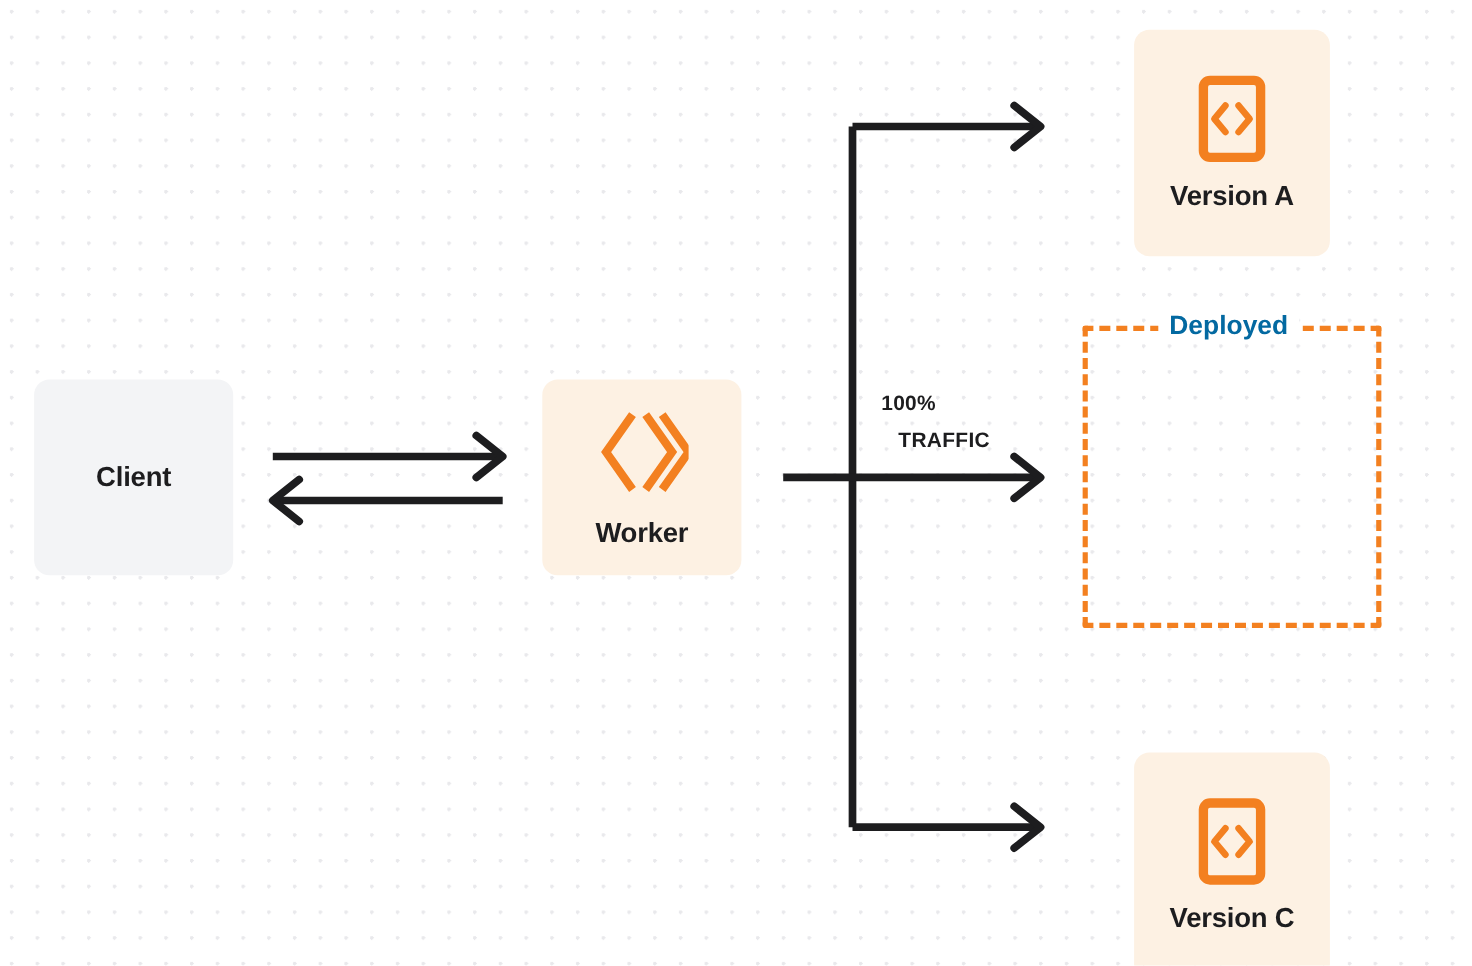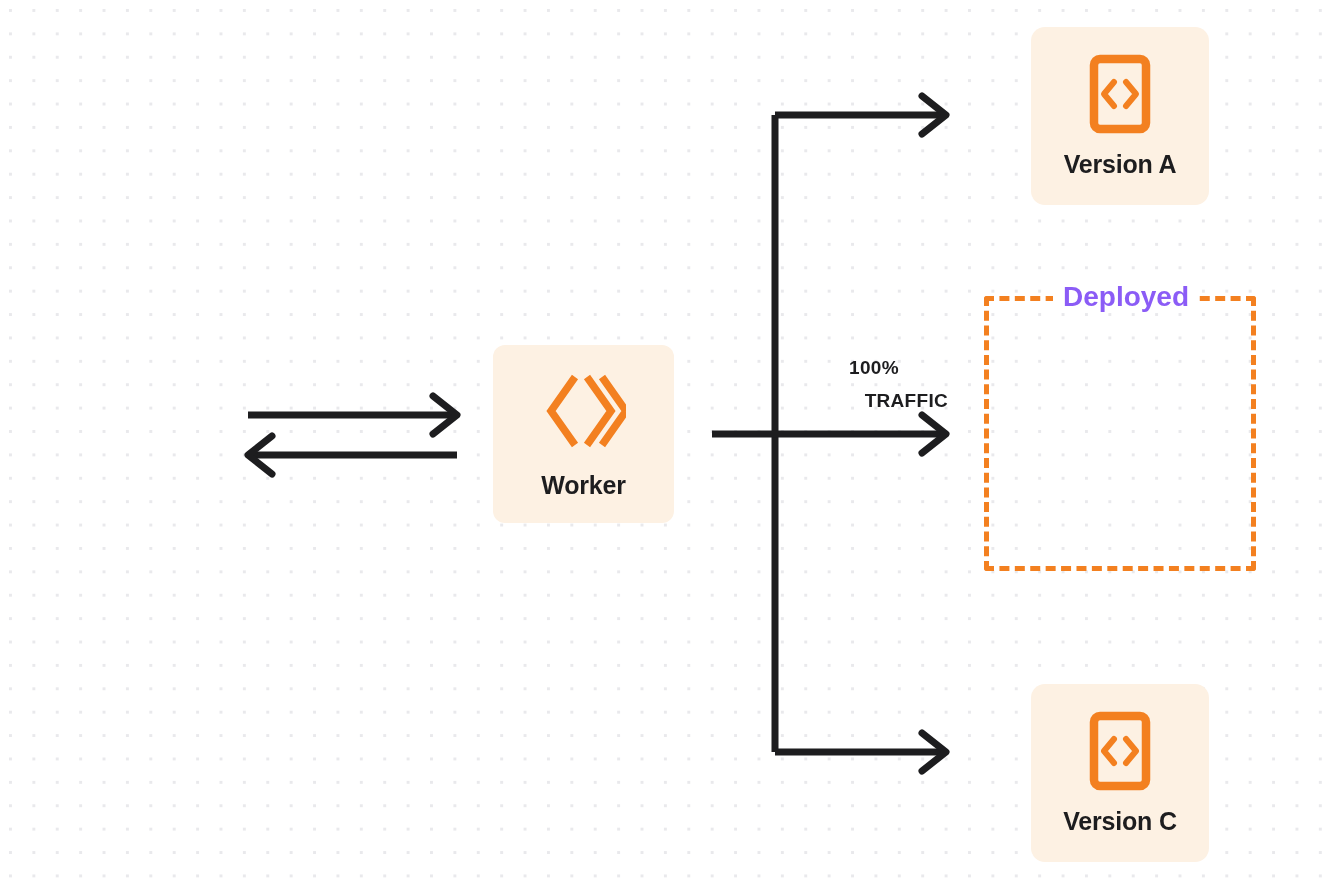--- a/index.html
+++ b/index.html
@@ -46,29 +46,28 @@
   }
   #client-node .node-label { font-size: 25px; }
 
   
   #worker-node {
     left: 493px;
     top: 345px;
     width: 181px;
     height: 178px;
     background: #fdf1e3;
-    border-radius: 12px;
   }
   #worker-node .node-label { font-size: 25px; margin-top: 18px; }
 
   
   .version-node {
     left: 1031px;
     width: 178px;
-    height: 178px;
+    height: 206px;
     background: #fdf1e3;
   }
   #version-a-node { top: 27px; }
   #version-b-node { top: 344px; }
   #version-c-node { top: 661px; margin-top: 23px; }
   .version-node .node-label { font-size: 25px; margin-top: 16px; }
 
   .icon-wrap { display: block; line-height: 0; }
 
   
@@ -81,31 +80,31 @@
     border: 5px dashed #f38020;
     border-radius: 3px;
     box-sizing: border-box;
   }
   #deployed-label {
     position: absolute;
     left: 1053px;
     top: 284px;
     padding: 0 10px;
     background: #ffffff;
-    color: #8b5cf6;
-    font-size: 28px;
+    color: #0369a1;
+    font-size: 24px;
     font-weight: bold;
     line-height: 26px;
     white-space: nowrap;
   }
 
   
   #traffic-label {
     position: absolute;
-    left: 800px;
+    left: 752px;
     top: 351px;
     width: 148px;
     text-align: center;
     color: #1d1d1f;
     font-size: 19px;
     font-weight: bold;
     line-height: 33px;
     letter-spacing: 0.3px;
   }
   #traffic-label .pct { display: block; }
@@ -150,20 +149,23 @@
         <path d="M922 415 L 946 434 L 922 453" stroke-linecap="round" stroke-linejoin="round"></path>
       </g>
 
       <g>
         <path d="M775 752 H 941"></path>
         <path d="M922 733 L 946 752 L 922 771" stroke-linecap="round" stroke-linejoin="round"></path>
       </g>
     </g>
   </svg>
 
+  <div class="node" id="client-node">
+    <span class="node-label">Client</span>
+  </div>
 
   <div class="node" id="worker-node">
     <span class="icon-wrap">
       <svg width="84" height="84" viewBox="0 0 84 84">
         <g fill="none" stroke="#f38020" stroke-width="7.5" stroke-linecap="butt" stroke-linejoin="miter">
           <path d="M33 8 L 9 42 L 33 76"></path>
           <path d="M45 8 L 69 42 L 45 76"></path>
           <path d="M60 8 L 84 42 L 60 76"></path>
         </g>
       </svg>

